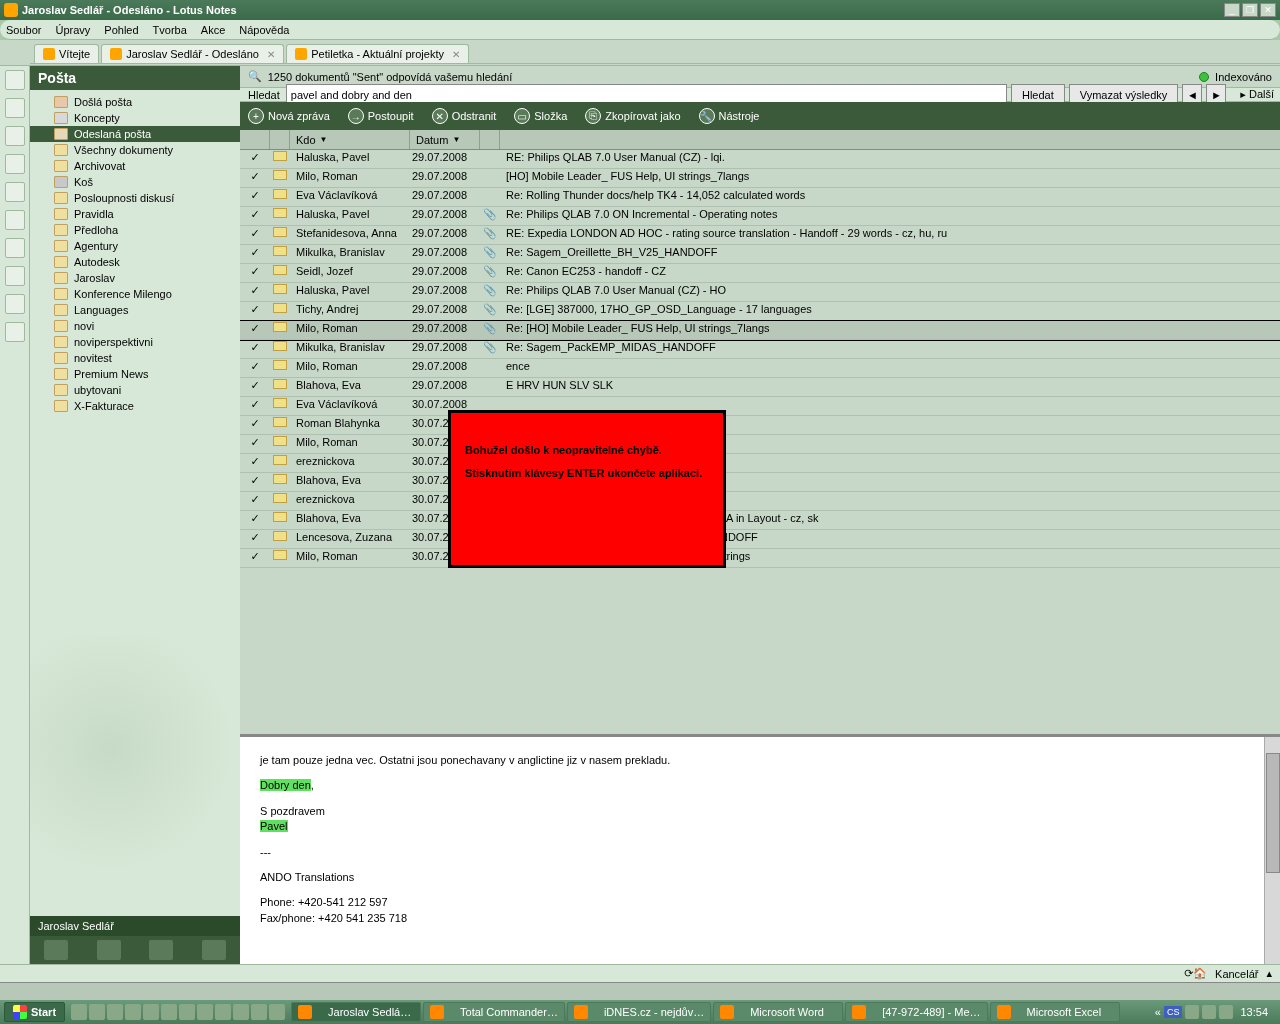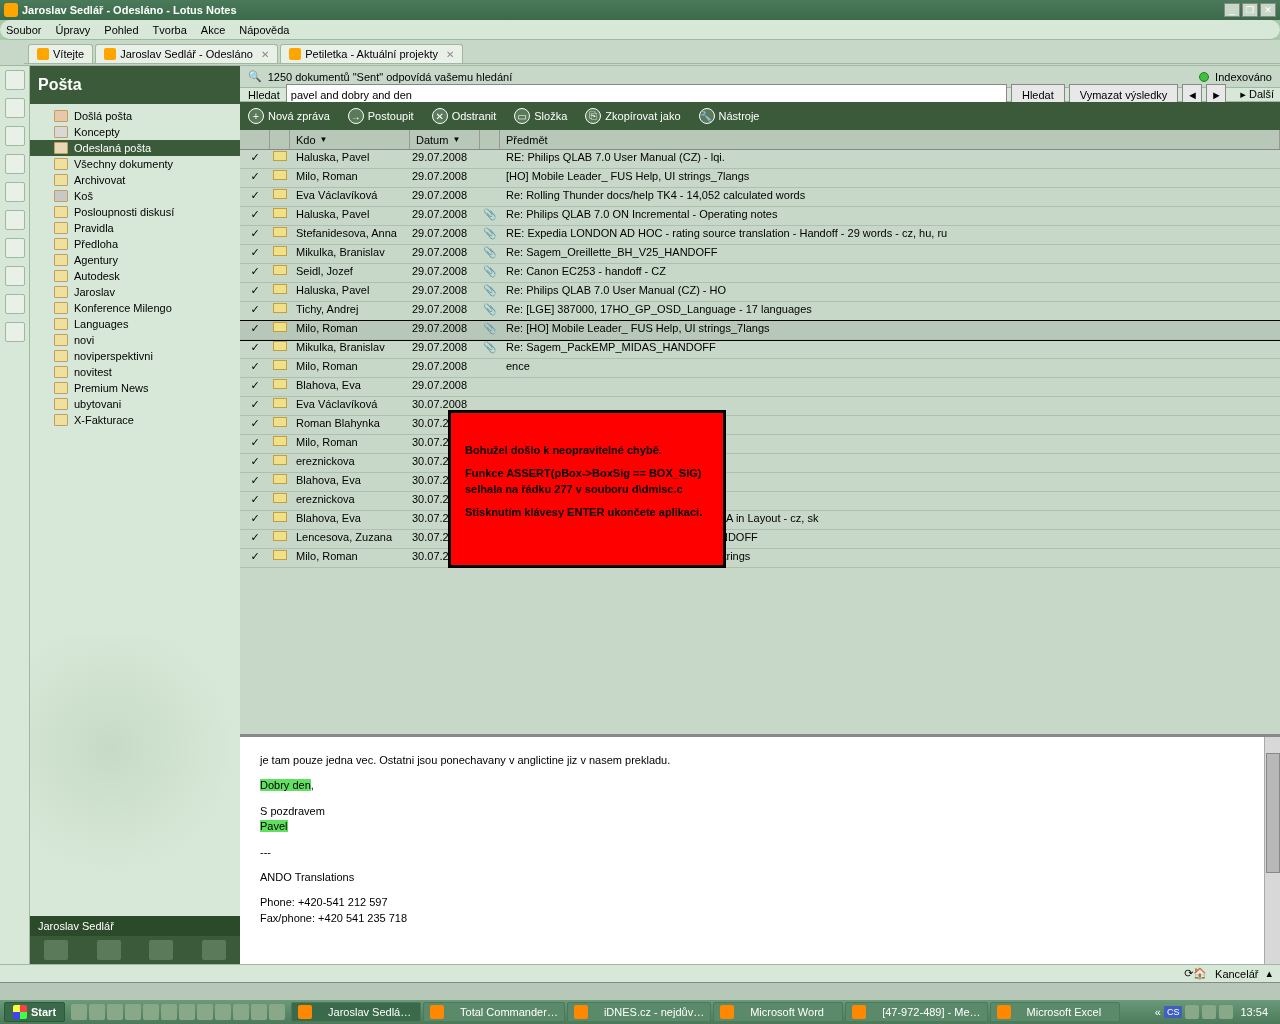--- a/index.html
+++ b/index.html
@@ -13,32 +13,32 @@
 
 .menubar { height: 20px; background: #d8e8d8; display: flex; align-items: center; padding: 0 6px; gap: 14px; border-bottom: 1px solid #a0b8a0; border-radius: 10px; }
 .menubar span { cursor: pointer; }
 
 .navbar { height: 26px; background: #c8d8c8; display: flex; align-items: center; justify-content: flex-end; padding: 0 6px; gap: 6px; border-bottom: 1px solid #a0b8a0; }
 .nav-arrow { width: 20px; height: 20px; display: flex; align-items: center; justify-content: center; font-size: 14px; color: #4a6a4a; cursor: pointer; }
 .nav-x { width: 20px; height: 20px; background: #c04040; color: #fff; border-radius: 3px; display: flex; align-items: center; justify-content: center; cursor: pointer; }
 .nav-refresh { width: 20px; height: 20px; display: flex; align-items: center; justify-content: center; color: #4a6a4a; }
 .notes-logo { font-style: italic; color: #4a6a4a; font-weight: bold; font-size: 13px; margin-left: 20px; }
 
-.tabbar { height: 24px; background: #c8d8c8; display: flex; align-items: flex-end; padding: 0 4px; border-bottom: 1px solid #a0b8a0; position: absolute; top: 40px; left: 24px; right: 0; }
+.tabbar { height: 24px; background: #c8d8c8; display: flex; align-items: flex-end; padding: 0 4px; border-bottom: 1px solid #a0b8a0; position: absolute; top: 40px; left: 30px; right: 0; }
 .tab { background: #e8f0e8; border: 1px solid #a0b8a0; border-bottom: none; padding: 3px 8px; margin-right: 2px; display: flex; align-items: center; gap: 4px; cursor: pointer; border-radius: 3px 3px 0 0; }
 .tab-icon { width: 12px; height: 12px; background: #ffa500; border-radius: 2px; }
 .tab-close { font-size: 10px; color: #888; margin-left: 4px; }
 
 .main-area { position: absolute; top: 66px; left: 0; right: 0; bottom: 60px; display: flex; }
 
 .left-toolbar { width: 30px; background: #d8e8d8; border-right: 1px solid #a0b8a0; display: flex; flex-direction: column; align-items: center; padding-top: 4px; gap: 8px; }
 .lt-icon { width: 20px; height: 20px; background: #e8f0e8; border: 1px solid #a0b8a0; border-radius: 2px; cursor: pointer; }
 
 .sidebar { width: 210px; background: #d8e8d8; display: flex; flex-direction: column; }
-.sidebar-header { height: 38px; background: #3a5a3a; color: #fff; display: flex; align-items: center; padding: 0 8px; font-weight: bold; font-size: 16px; }
+.sidebar-header { height: 24px; background: #3a5a3a; color: #fff; display: flex; align-items: center; padding: 0 8px; font-weight: bold; font-size: 14px; }
 .sidebar-tree { flex: 1; padding: 4px 0; background: #d8e8d8; position: relative; overflow: hidden; }
 .tree-item { display: flex; align-items: center; padding: 2px 8px 2px 24px; gap: 6px; cursor: pointer; }
 .tree-item.sel { background: #3a5a3a; color: #fff; }
 .tree-icon { width: 14px; height: 12px; background: #e8d088; border-radius: 1px; border: 1px solid #c0a060; }
 .tree-icon.inbox { background: #e8c8a8; }
 .tree-icon.draft { background: #d8d8d8; }
 .tree-icon.sent { background: #e8d8b8; }
 .tree-icon.trash { background: #c8c8c8; }
 .tree-icon.folder { background: #f0e0a0; }
 .sidebar-bg { position: absolute; bottom: 0; left: 0; width: 200px; height: 280px; opacity: 0.18; background: radial-gradient(circle at 40% 40%, #789878 0%, transparent 60%); }
@@ -316,23 +316,20 @@
         <div class="mh-cell mh-env"></div>
         <div class="mh-cell mh-who">
             <span>Kdo</span>
             <span class="sort-arrow">▼</span>
           </div>
         <div class="mh-cell mh-date">
             <span>Datum</span>
             <span class="sort-arrow">▼</span>
           </div>
         <div class="mh-cell mh-att"></div>
-        <div class="mh-cell mh-subj">
-            <span>Předmět</span>
-          </div>
       </div>
       <div class="msg-rows" id="msg-rows">
           <div class="msg-row">
             <div class="mr-check">✓</div>
             <div class="mr-env"><span class="env-icon"></span></div>
             <div class="mr-who">Haluska, Pavel</div>
             <div class="mr-date">29.07.2008</div>
             <div class="mr-att"></div>
             <div class="mr-subj">RE: Philips QLAB 7.0 User Manual (CZ) - lqi.</div>
           </div>
@@ -423,20 +420,21 @@
             <div class="mr-date">29.07.2008</div>
             <div class="mr-att"></div>
             <div class="mr-subj">                                                                                          ence</div>
           </div>
           <div class="msg-row">
             <div class="mr-check">✓</div>
             <div class="mr-env"><span class="env-icon"></span></div>
             <div class="mr-who">Blahova, Eva</div>
             <div class="mr-date">29.07.2008</div>
             <div class="mr-att"></div>
+            <div class="mr-subj">                                                                                         E HRV HUN  SLV SLK</div>
           </div>
           <div class="msg-row">
             <div class="mr-check">✓</div>
             <div class="mr-env"><span class="env-icon"></span></div>
             <div class="mr-who">Eva Václavíková</div>
             <div class="mr-date">30.07.2008</div>
             <div class="mr-att"></div>
             <div class="mr-subj"></div>
           </div>
           <div class="msg-row">
@@ -515,21 +513,20 @@
       <p><span>Phone:  +420-541 212 597</span><br><span>Fax/phone:  +420 541 235 718</span></p>
       <div class="preview-scrollbar">
           <div class="pv-thumb"></div>
         </div>
     </div>
   </div>
 </div>
 
 <div class="error-box">
   <p>Bohužel došlo k neopravitelné chybě.</p>
-  <p>Funkce ASSERT(pBox-&gt;BoxSig == BOX_SIG) selhala na řádku 277 v souboru d\dmisc.c</p>
   <p>Stisknutím klávesy ENTER ukončete aplikaci.</p>
 </div>
 
 <div class="statusbar">
   <span>⟳🏠</span>
   <span>Kancelář</span>
   <span>▴</span>
 </div>
 <div class="bottombar2"></div>
 

